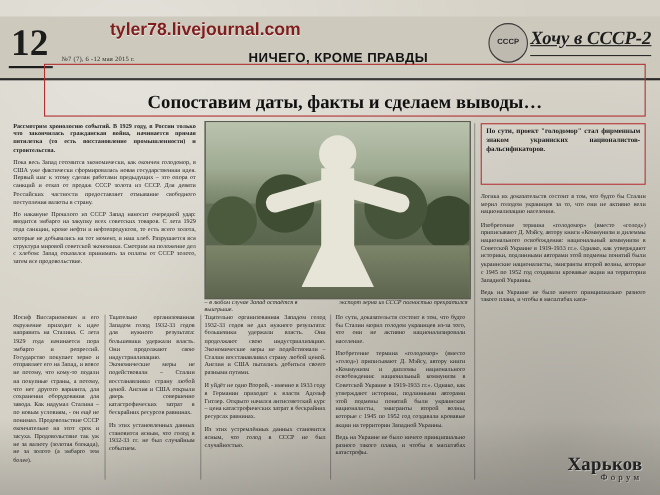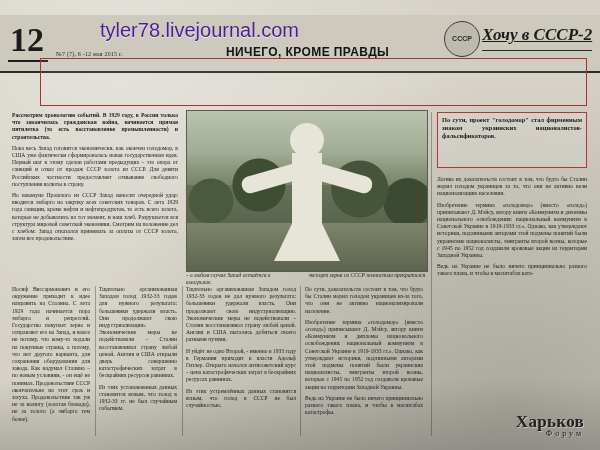--- a/index.html
+++ b/index.html
@@ -75,23 +75,23 @@
     font-family: "Liberation Sans", sans-serif;
     font-size: 12px;
     font-weight: bold;
     color: #141414;
     letter-spacing: .4px;
   }
   .watermark-url {
     position: absolute;
     left: 100px; top: 4px;
     font-family: "Liberation Sans", sans-serif;
-    font-size: 20px;
-    font-weight: normal;
-    color: #4c1d95;
+    font-size: 16px;
+    font-weight: bold;
+    color: #7f1d1d;
     text-shadow: 0 1px 0 rgba(255,255,255,.6);
   }
   .logo-box {
     position: absolute;
     right: 6px; top: 4px;
     width: 150px; height: 44px;
   }
   .logo-badge {
     position: absolute;
     left: 0; top: 2px;
@@ -312,20 +312,21 @@
     <div class="logo-box">
       <div class="logo-badge">СССР</div>
       <div class="logo-text">Хочу в СССР-2</div>
       <div class="logo-rule"></div>
     </div>
 
     <div class="watermark-url">tyler78.livejournal.com</div>
   </div>
 
   <div class="headline-box">
+    <div class="headline-sub">Сопоставим даты, факты и сделаем выводы…</div>
   </div>
 
   <div class="photo">
     <div class="sky"></div>
     <div class="trees"></div>
     <div class="ground"></div>
     <div class="monument">
       <div class="m-head"></div>
       <div class="m-arm-l"></div>
       <div class="m-arm-r"></div>

